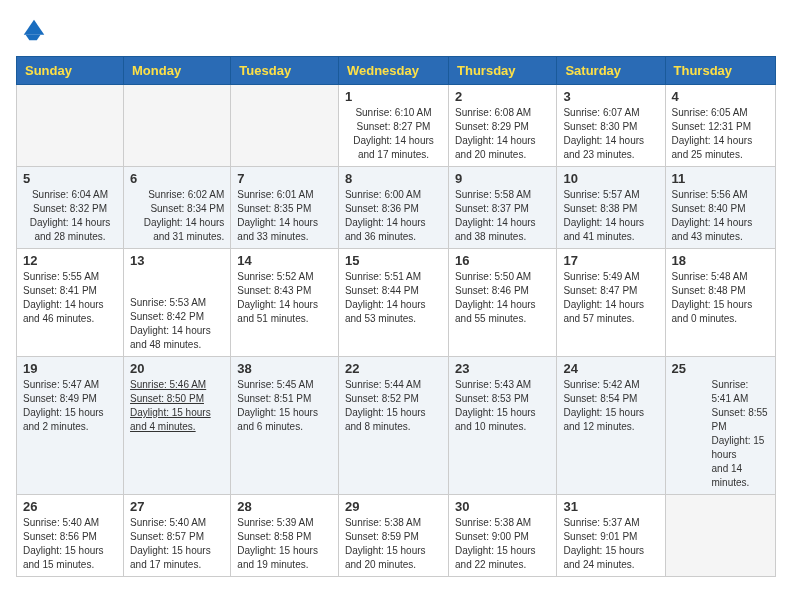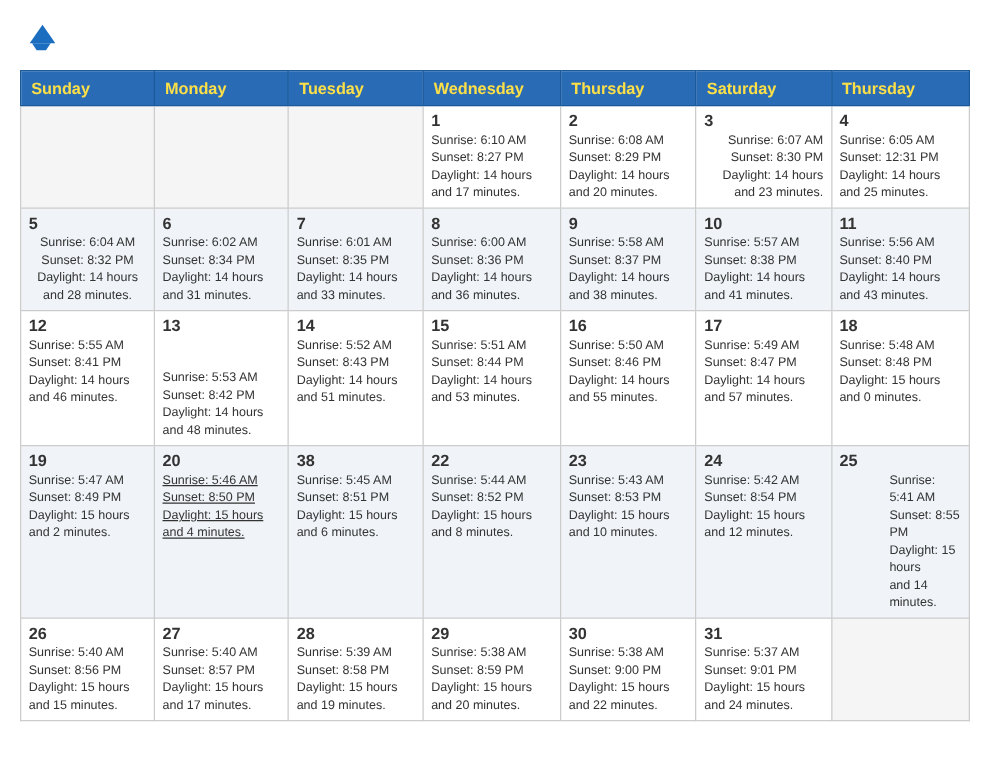--- a/index.html
+++ b/index.html
@@ -120,35 +120,35 @@
         <th>Thursday</th>
       </tr>
   </thead>
   <tbody id="calendar-body">
   <tr>
         <td class="empty"></td>
         <td class="empty"></td>
         <td class="empty"></td>
         <td>
           <span class="day-number">1</span>
-          <div class="day-info" style="white-space: pre-line;">Sunrise: 6:10 AM
+          <div class="day-info" style="white-space: pre-line; text-align: center;">Sunrise: 6:10 AM
 Sunset: 8:27 PM
 Daylight: 14 hours
 and 17 minutes.</div>
         </td>
         <td>
           <span class="day-number">2</span>
           <div class="day-info" style="white-space: pre-line;">Sunrise: 6:08 AM
 Sunset: 8:29 PM
 Daylight: 14 hours
 and 20 minutes.</div>
         </td>
         <td>
           <span class="day-number">3</span>
-          <div class="day-info" style="white-space: pre-line; text-align: right;">Sunrise: 6:07 AM
+          <div class="day-info" style="white-space: pre-line;">Sunrise: 6:07 AM
 Sunset: 8:30 PM
 Daylight: 14 hours
 and 23 minutes.</div>
         </td>
         <td>
           <span class="day-number">4</span>
           <div class="day-info" style="white-space: pre-line;">Sunrise: 6:05 AM
 Sunset: 12:31 PM
 Daylight: 14 hours
 and 25 minutes.</div>
@@ -157,21 +157,21 @@
       <tr class="row-alt">
         <td>
           <span class="day-number">5</span>
           <div class="day-info" style="white-space: pre-line; text-align: center;">Sunrise: 6:04 AM
 Sunset: 8:32 PM
 Daylight: 14 hours
 and 28 minutes.</div>
         </td>
         <td>
           <span class="day-number">6</span>
-          <div class="day-info" style="white-space: pre-line;">Sunrise: 6:02 AM
+          <div class="day-info" style="white-space: pre-line; text-align: right;">Sunrise: 6:02 AM
 Sunset: 8:34 PM
 Daylight: 14 hours
 and 31 minutes.</div>
         </td>
         <td>
           <span class="day-number">7</span>
           <div class="day-info" style="white-space: pre-line;">Sunrise: 6:01 AM
 Sunset: 8:35 PM
 Daylight: 14 hours
 and 33 minutes.</div>

